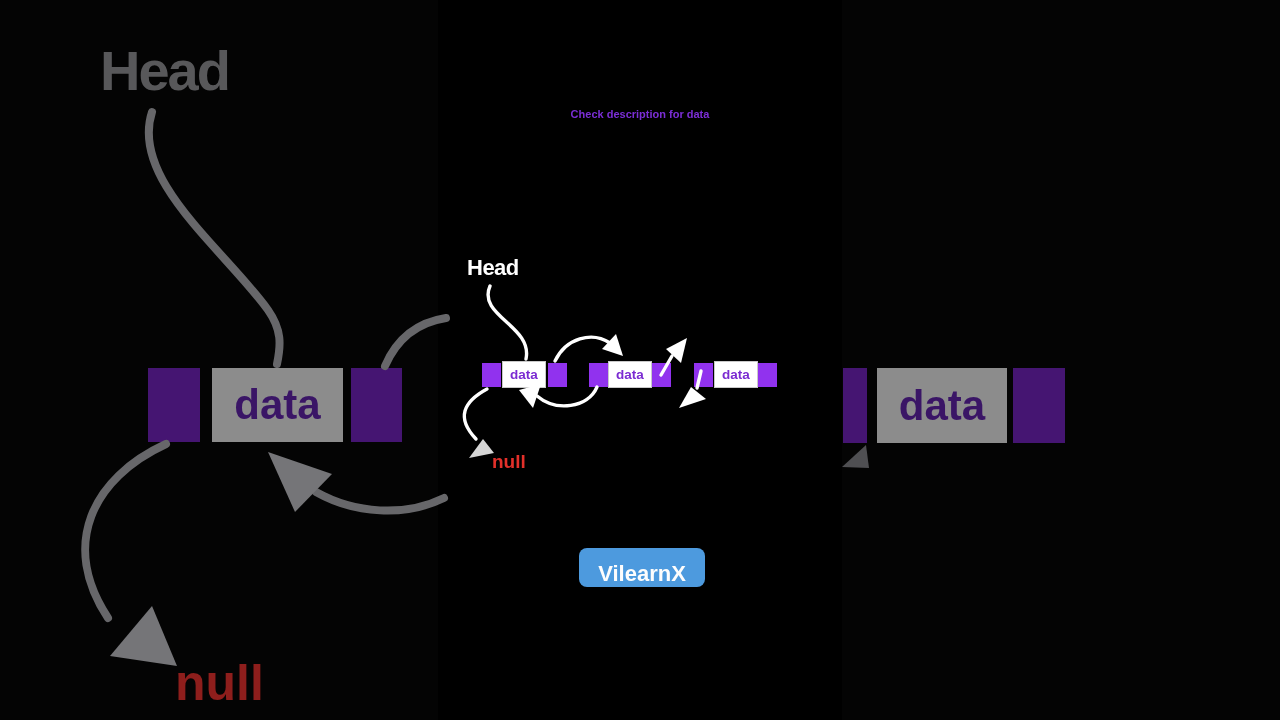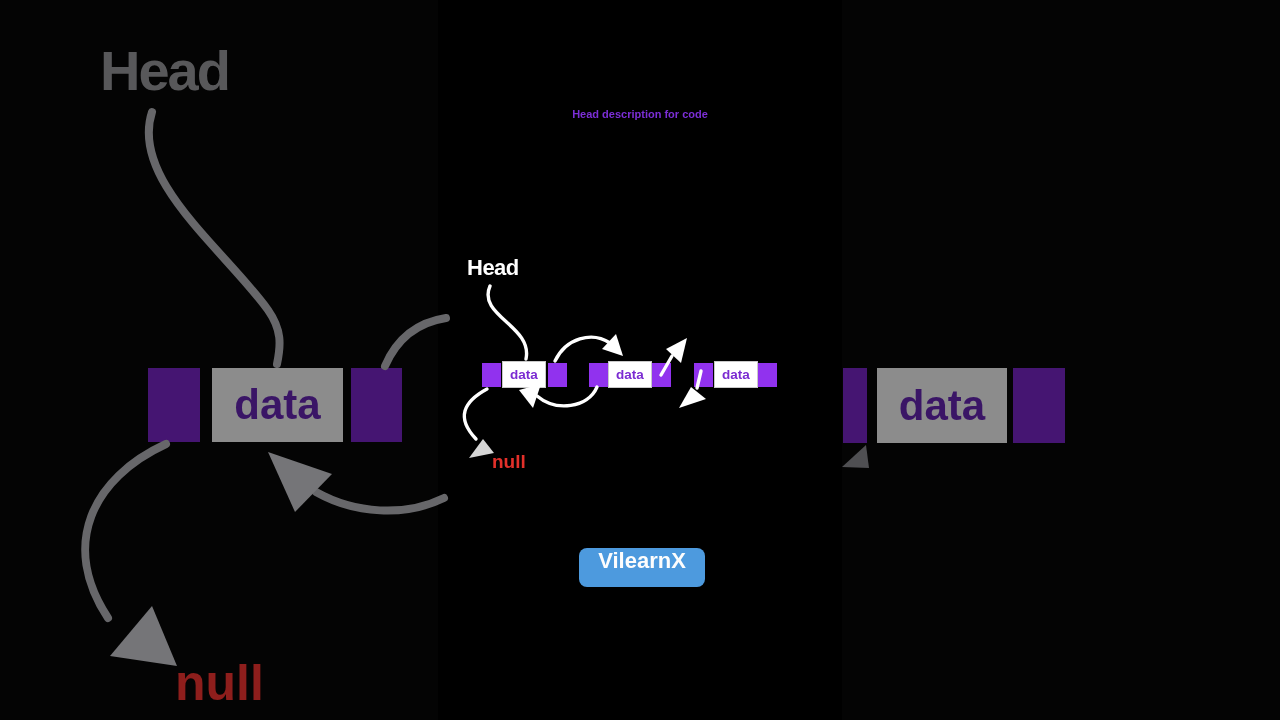--- a/index.html
+++ b/index.html
@@ -64,21 +64,21 @@
     display:flex; align-items:center; justify-content:center;
     color:#3a1566; font-weight:bold; font-size:42px;
   }
 
   
   .brand-button {
     position:absolute; left:579px; top:548px; width:126px; height:39px;
     background:#4d9ade; border:none; border-radius:8px;
     color:#fdfdfd; font-weight:bold; font-size:22px;
     font-family:"Liberation Sans", sans-serif;
-    display:flex; align-items:flex-start; justify-content:center;
+    display:flex; align-items:flex-end; justify-content:center;
     cursor:pointer;
   }
 
   
   #arrows {
     position:absolute; left:0; top:0; width:1280px; height:720px;
     pointer-events:none;
   }
   .bg-stroke { stroke:#67676a; stroke-width:8; fill:none; stroke-linecap:round; }
   .bg-fill   { fill:#757578; }
@@ -101,21 +101,21 @@
   <div class="bg-null-label">null</div>
 
   <div class="bg-sq" style="left:843px; top:368px; width:24px; height:75px;"></div>
   <div class="bg-databox" style="left:877px; top:368px; width:130px; height:75px;">
     <span>data</span>
   </div>
   <div class="bg-sq" style="left:1013px; top:368px; width:52px; height:75px;"></div>
 
   <div class="center-col"></div>
 
-  <div class="sub-title">Head description for code</div>
+  <div class="sub-title">Check description for data</div>
 
   <div class="head-label">Head</div>
 
   <div class="sq" style="left:482px;"></div>
   <div class="databox" style="left:502px;">
     <span>data</span>
   </div>
   <div class="sq" style="left:548px;"></div>
 
   <div class="sq" style="left:589px;"></div>

